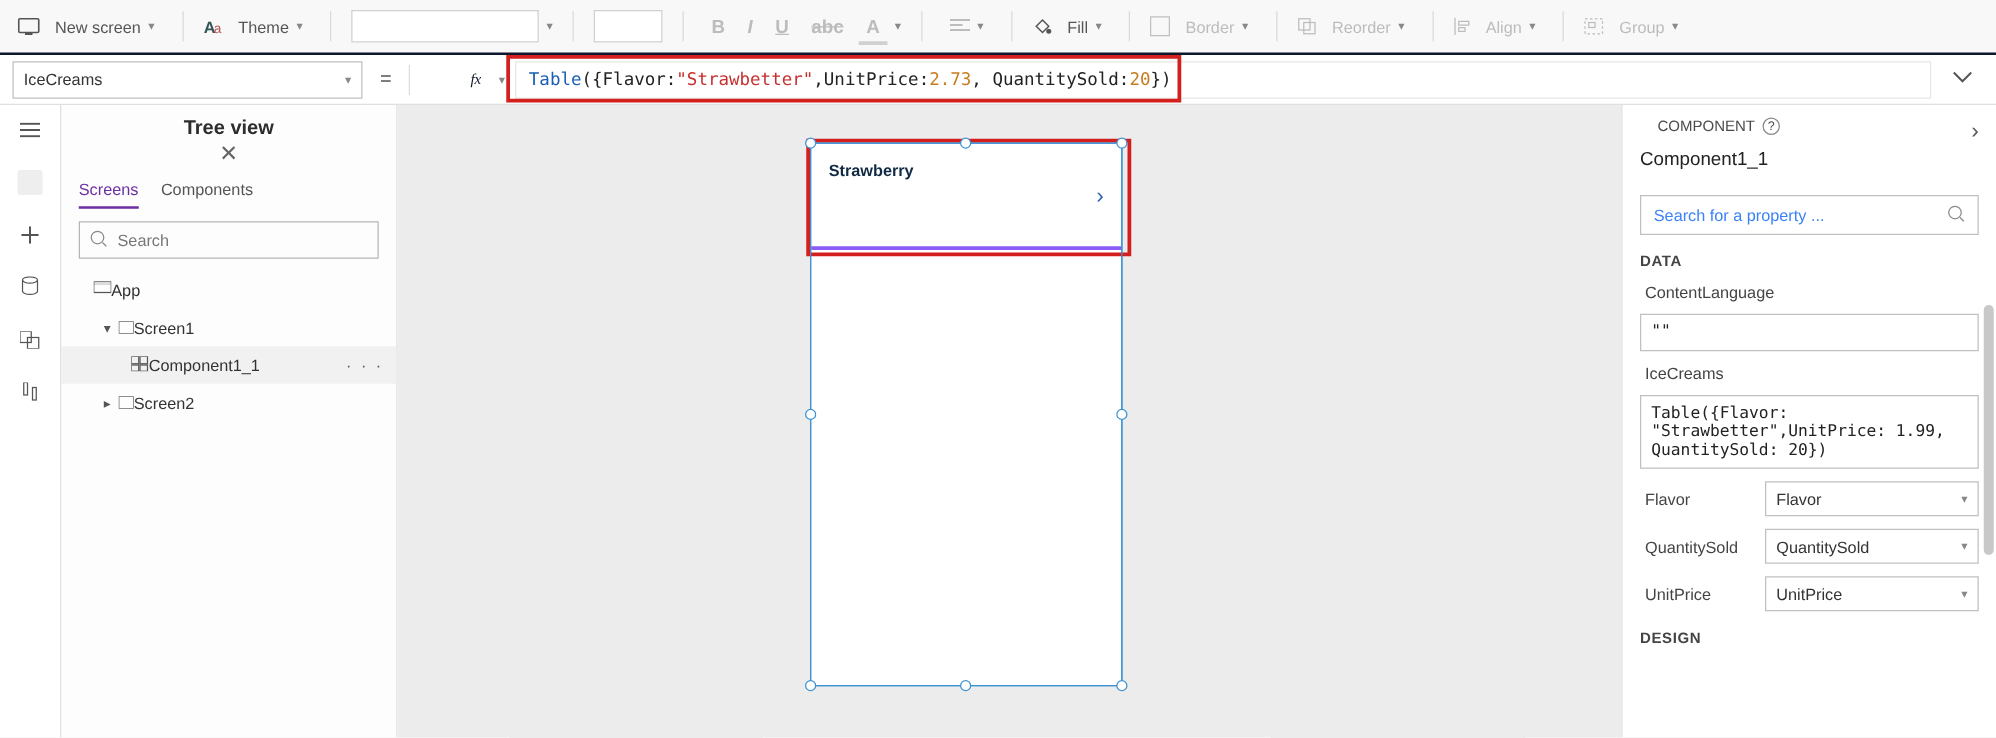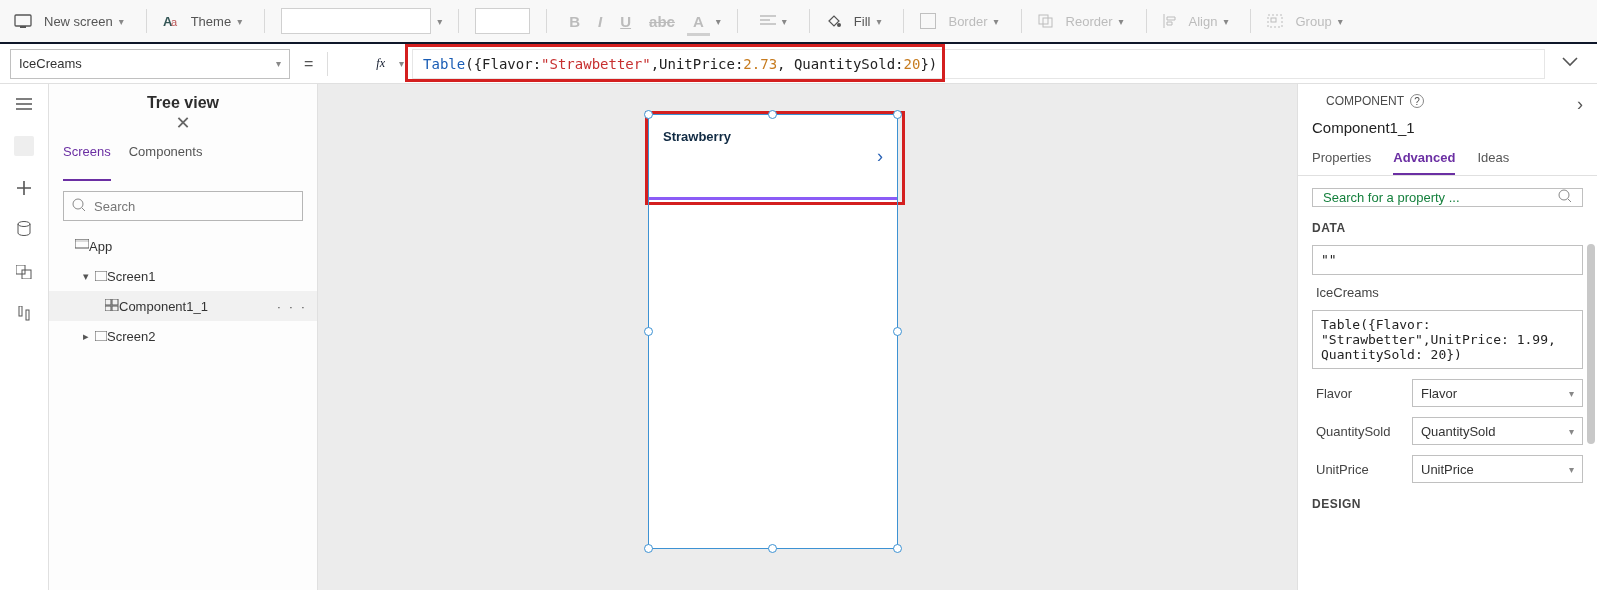--- a/index.html
+++ b/index.html
@@ -38,21 +38,21 @@
   
   .main { display: flex; height: calc(100% - 84px); }
   .rail { width: 48px; background: #fff; border-right: 0; display: flex; flex-direction: column; align-items: center; padding-top: 10px; gap: 22px; }
   .rail-btn { width: 20px; height: 20px; color: #555; display:flex; align-items:center; justify-content:center; cursor:pointer; }
 
   
   .tree { width: 270px; background: #fdfdfd; border-right: 1px solid #e0e0e0; border-left: 1px solid #e0e0e0; display:flex; flex-direction:column; }
   .tree-head { display:flex; align-items:center; justify-content:space-between; padding: 10px 14px 0 14px; flex-direction: column; }
   .tree-title { font-size: 16px; font-weight: 600; color: #2d2d2d; }
   .tree-tabs { display:flex; gap: 18px; padding: 10px 14px 0 14px; font-size: 13px; }
-  .tree-tab { padding-bottom: 20px; color: #555; cursor:pointer; }
+  .tree-tab { padding-bottom: 6px; color: #555; cursor:pointer; }
   .tree-tab.active { color: #6b2fa3; border-bottom: 2px solid #6b2fa3; font-weight: 400; }
   .search-box { margin: 10px 14px; display:flex; align-items:center; border: 1px solid #b6b6b6; height: 30px; padding: 0 8px; color:#777; gap:8px; }
   .app-row, .node { display:flex; align-items:center; gap:0; height: 30px; padding: 0 10px 0 14px; color:#333; cursor:pointer; }
   .node.child { padding-left: 34px; }
   .node.grandchild { padding-left: 56px; background:#f1f1f1; }
   .node .dots { margin-left:auto; color:#555; letter-spacing:2px; }
   .caret-tree { width:12px; color:#555; font-size:11px; }
 
   
   .canvas-wrap { flex:1; background:#ececec; position:relative; }
@@ -69,21 +69,21 @@
   
   .props { width: 300px; border-left:1px solid #e0e0e0; display:flex; flex-direction:column; font-size:13px; position:relative; }
   .props-head { padding: 10px 14px 4px 14px; display:flex; align-items:flex-start; gap:6px; color:#4b4b4b; font-size:12px;margin-left:14px; }
   .props-head .q { width:14px;height:14px;border:1px solid #888;border-radius:50%;font-size:10px; display:flex;align-items:center;justify-content:center; }
   .props-head .right-caret { margin-left:auto; color:#555; font-size:18px; }
   .comp-name { padding: 0 14px 8px 14px; font-size:15px; color:#222; }
   .props-tabs { display:flex; gap:22px; padding: 0 14px; border-bottom:1px solid #e0e0e0; }
   .props-tab { padding: 6px 0 8px 0; color:#555; cursor:pointer; }
   .props-tab.active { color:#6b2fa3; border-bottom:2px solid #6b2fa3; font-weight:600; }
   .props-body { padding: 12px 14px; display:flex; flex-direction:column; gap: 10px; overflow:auto; }
-  .prop-search { display:flex; align-items:center; border:1px solid #c0c0c0; height:19px; padding:0 10px; color:#15803d; justify-content:space-between; }
+  .prop-search { display:flex; align-items:center; border:1px solid #c0c0c0; height:32px; padding:0 10px; color:#3b82f6; justify-content:space-between; }
   .section-lbl { font-size:12px; font-weight:600; color:#444; letter-spacing:0.5px; padding-top:4px;}
   .field-lbl { font-size:13px; color:#444; padding-left:4px; }
   .field-box { border:1px solid #c0c0c0; min-height:30px; padding:6px 8px; font-family: Consolas, monospace; font-size:13px; color:#222; white-space:pre-wrap; }
   .pair { display:flex; align-items:center; gap:10px; }
   .pair .field-lbl { width:90px; }
   .pair .select { flex:1; border:1px solid #c0c0c0; height:28px; padding:0 8px; display:flex; align-items:center; justify-content:space-between; }
   .scrollbar-fake{position:absolute; right:2px; top:160px; width:8px; height:200px; background:#c8c8c8; border-radius:4px;}
 </style>
 </head>
 <body>
@@ -337,35 +337,31 @@
     </div>
   </div>
 
   <div class="props">
     <div class="props-head">
       <span>COMPONENT</span>
       <span class="q">?</span>
       <span class="right-caret">›</span>
     </div>
     <div class="comp-name">Component1_1</div>
-    <div class="props-tabs">
-      <span class="props-tab">Properties</span>
-      <span class="props-tab active">Advanced</span>
-      <span class="props-tab">Ideas</span>
-    </div>
     <div class="props-body">
       <div class="prop-search">
         <span>Search for a property ...</span>
         <span><svg width="14" height="14">
               <circle cx="6" cy="6" r="5" fill="none" stroke="#888"></circle>
               <path d="M10 10l3 3" stroke="#888"></path>
             </svg></span>
       </div>
       <div class="section-lbl">DATA</div>
 
+      <div class="field-lbl">ContentLanguage</div>
       <div class="field-box">""</div>
 
       <div class="field-lbl">IceCreams</div>
       <div class="field-box">Table({Flavor: "Strawbetter",UnitPrice: 1.99, QuantitySold: 20})</div>
 
       <div class="pair">
         <span class="field-lbl">Flavor</span>
         <div class="select">
           <span>Flavor</span>
           <span class="caret">▾</span>

